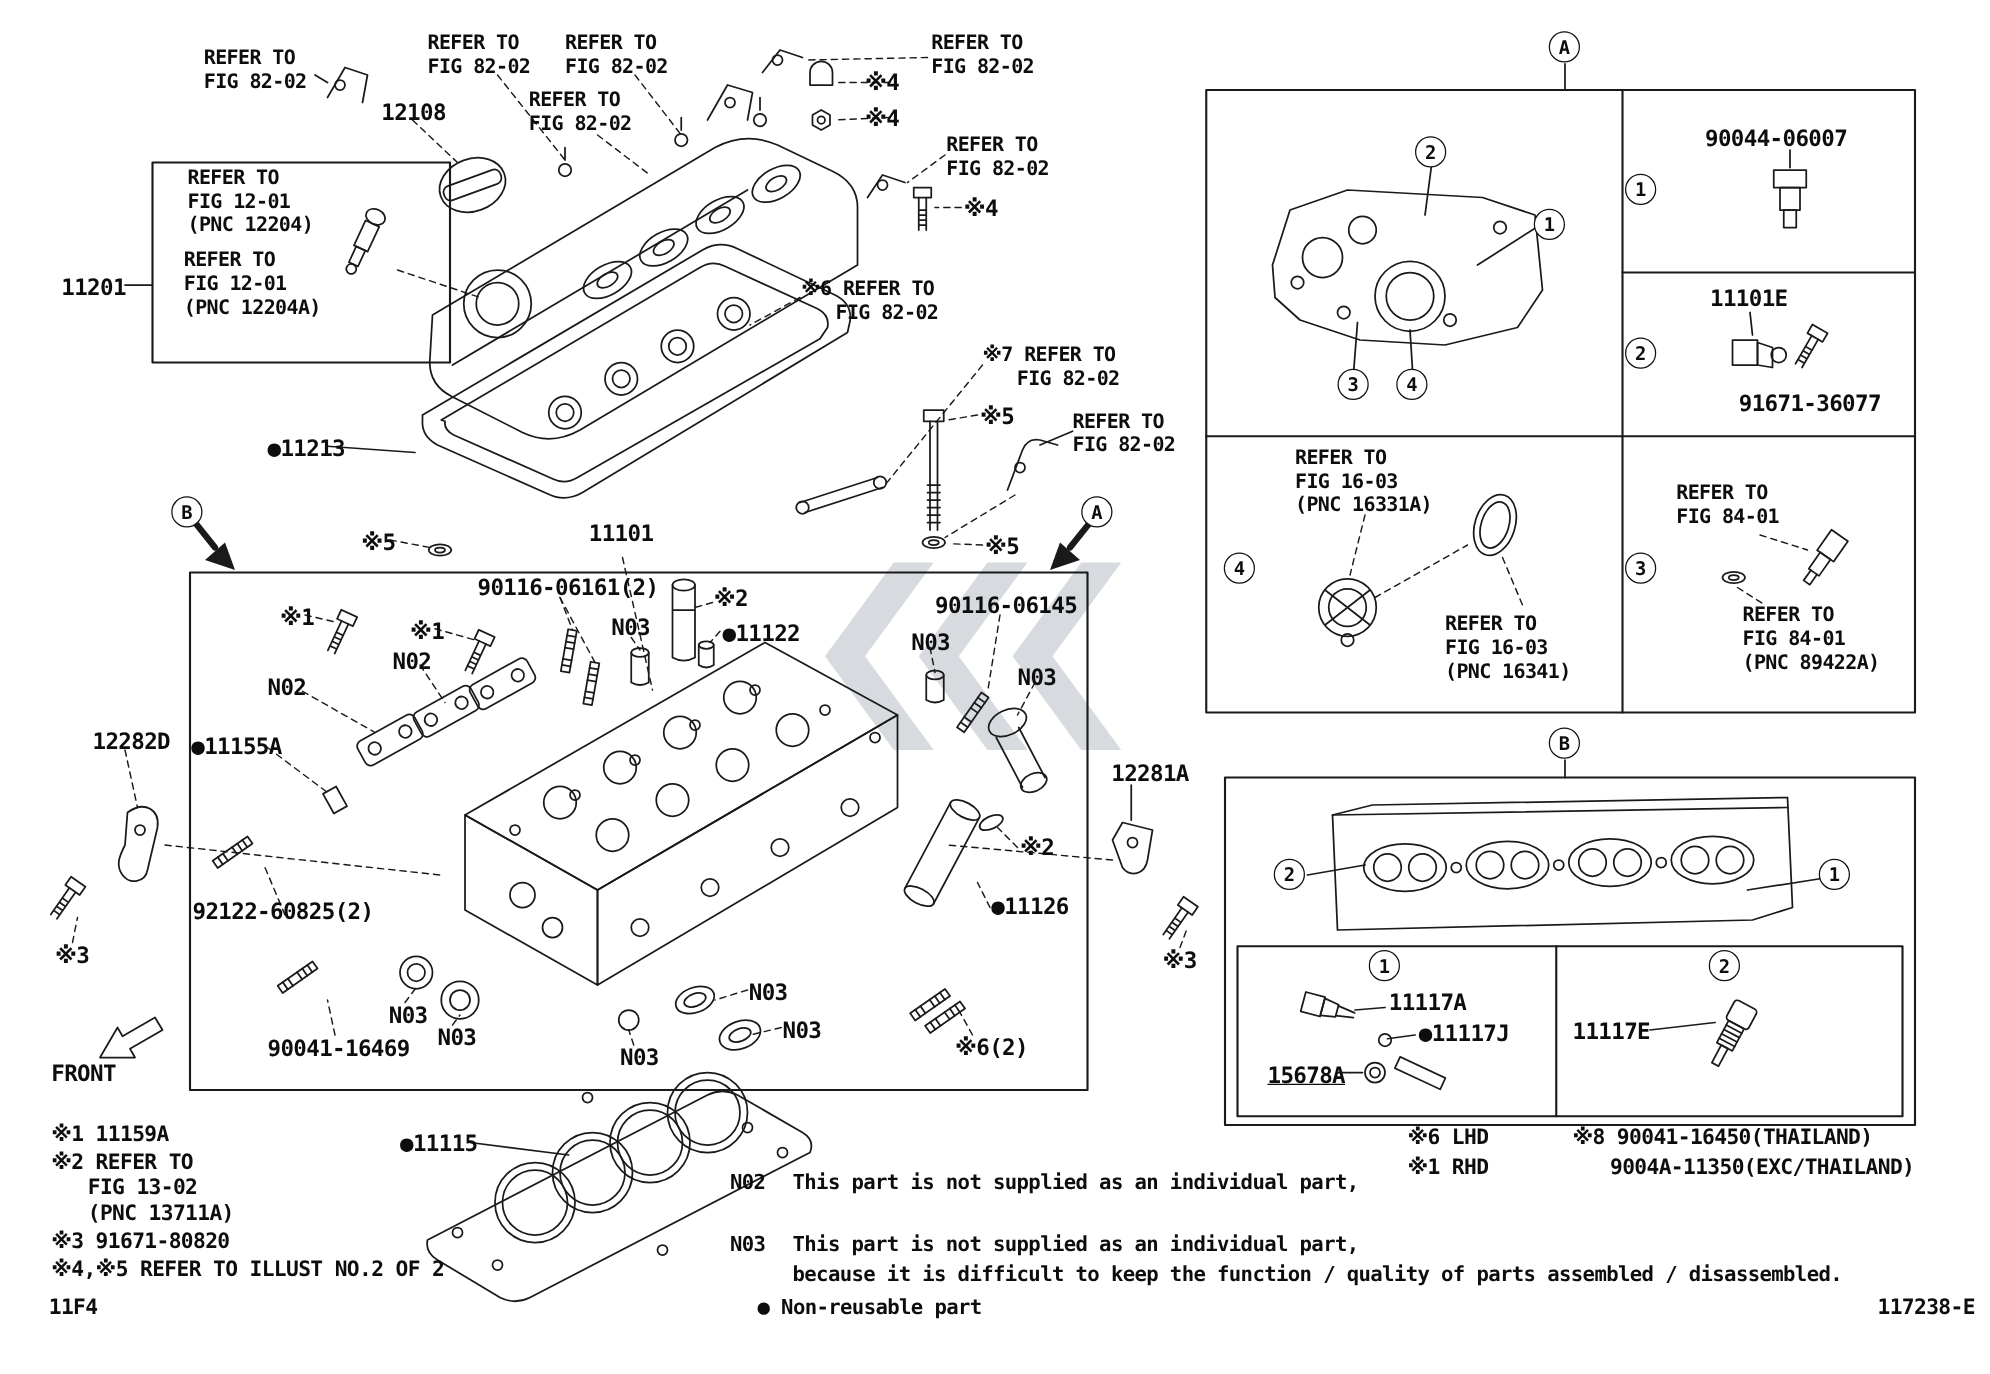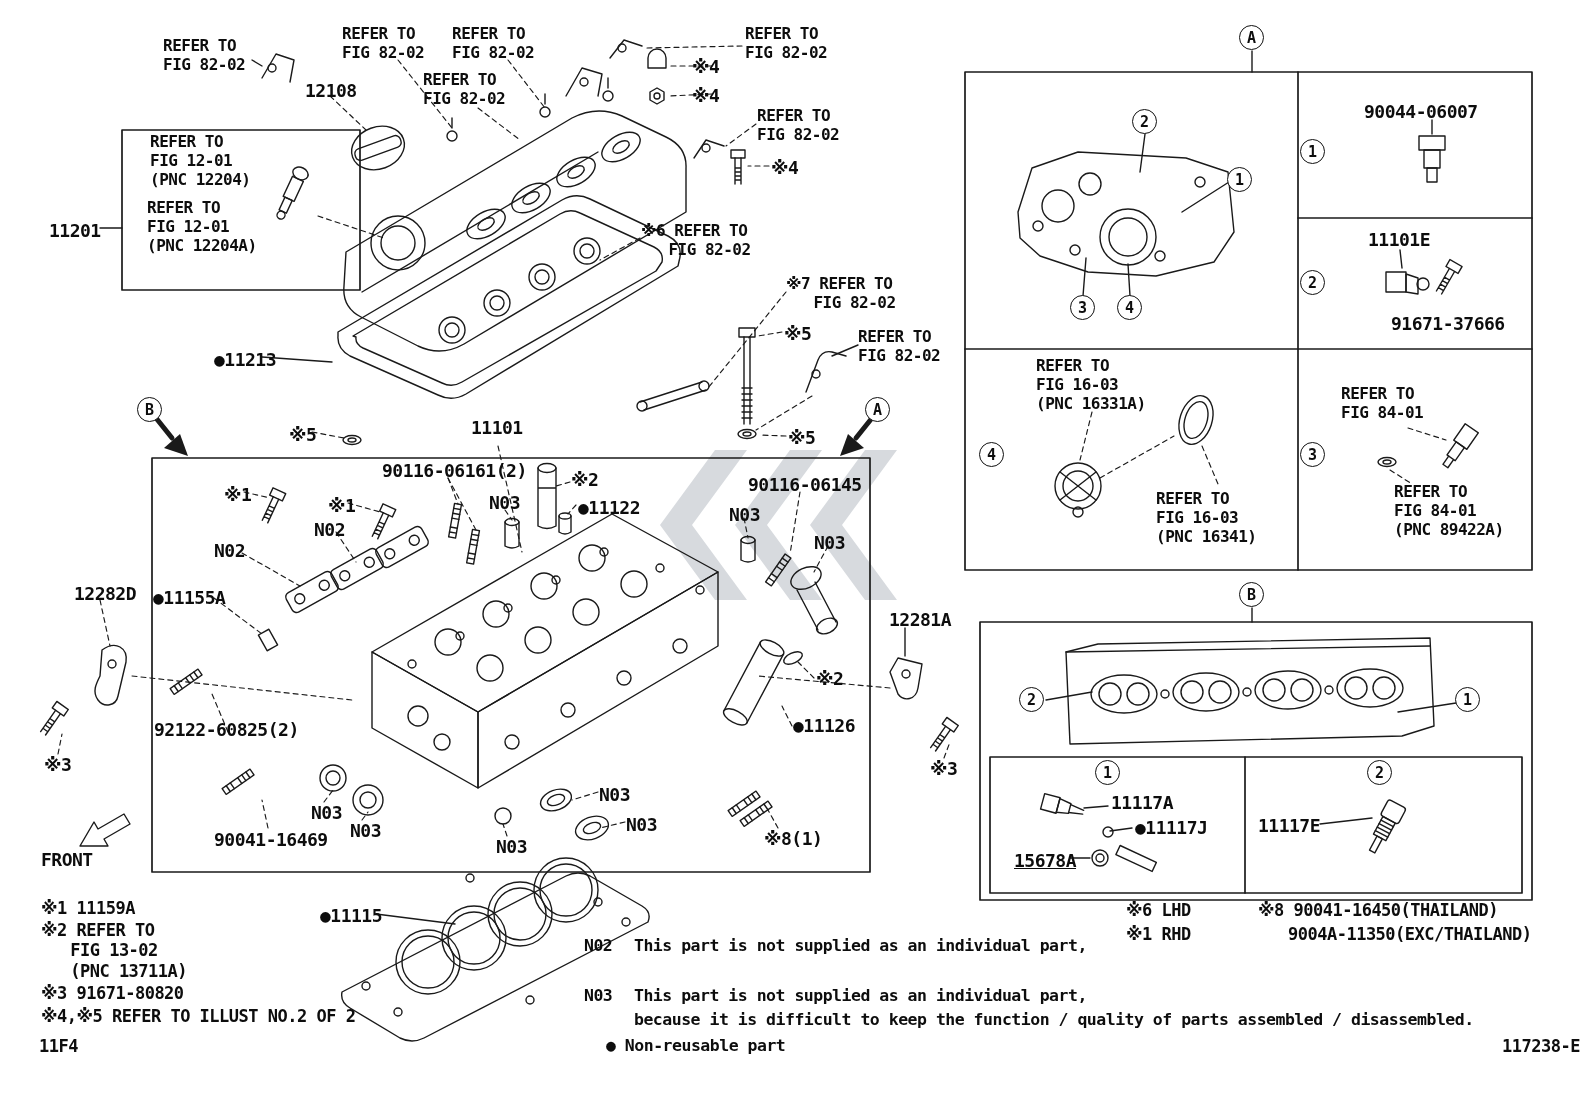--- a/index.html
+++ b/index.html
@@ -467,21 +467,21 @@
 <div class="lbl" style="left:154px;top:719px">92122-60825(2)</div>
 <div class="lbl" style="left:793px;top:715px">●11126</div>
 <div class="lbl" style="left:44px;top:754px">※3</div>
 <div class="lbl" style="left:930px;top:758px">※3</div>
 <div class="lbl" style="left:311px;top:802px">N03</div>
 <div class="lbl" style="left:350px;top:820px">N03</div>
 <div class="lbl" style="left:599px;top:784px">N03</div>
 <div class="lbl" style="left:626px;top:814px">N03</div>
 <div class="lbl" style="left:214px;top:829px">90041-16469</div>
 <div class="lbl" style="left:496px;top:836px">N03</div>
-<div class="lbl" style="left:764px;top:828px">※8(1)</div>
+<div class="lbl" style="left:764px;top:828px">※6(2)</div>
 <div class="lbl" style="left:41px;top:849px">FRONT</div>
 <div class="lbl fn" style="left:41px;top:898px">※1 11159A</div>
 <div class="lbl fn" style="left:41px;top:920px">※2 REFER TO
    FIG 13-02
    (PNC 13711A)</div>
 <div class="lbl fn" style="left:41px;top:983px">※3 91671-80820</div>
 <div class="lbl fn" style="left:41px;top:1006px">※4,※5 REFER TO ILLUST NO.2 OF 2</div>
 <div class="lbl fn" style="left:39px;top:1036px">11F4</div>
 <div class="lbl" style="left:320px;top:905px">●11115</div>
 <div class="lbl note" style="left:584px;top:936px">N02</div>
@@ -491,21 +491,21 @@
 <div class="lbl note" style="left:634px;top:1010px">because it is difficult to keep the function / quality of parts assembled / disassembled.</div>
 <div class="lbl note" style="left:606px;top:1036px">● Non-reusable part</div>
 <div class="lbl fn" style="left:1126px;top:900px">※6 LHD</div>
 <div class="lbl fn" style="left:1126px;top:924px">※1 RHD</div>
 <div class="lbl fn" style="left:1258px;top:900px">※8 90041-16450(THAILAND)</div>
 <div class="lbl fn" style="left:1288px;top:924px">9004A-11350(EXC/THAILAND)</div>
 <div class="lbl fn" style="left:1502px;top:1036px">117238-E</div>
 
 <div class="lbl" style="left:1364px;top:101px">90044-06007</div>
 <div class="lbl" style="left:1368px;top:229px">11101E</div>
-<div class="lbl" style="left:1391px;top:313px">91671-37666</div>
+<div class="lbl" style="left:1391px;top:313px">91671-36077</div>
 <div class="lbl ref" style="left:1341px;top:384px">REFER TO
 FIG 84-01</div>
 <div class="lbl ref" style="left:1394px;top:482px">REFER TO
 FIG 84-01
 (PNC 89422A)</div>
 <div class="lbl ref" style="left:1036px;top:356px">REFER TO
 FIG 16-03
 (PNC 16331A)</div>
 <div class="lbl ref" style="left:1156px;top:489px">REFER TO
 FIG 16-03

